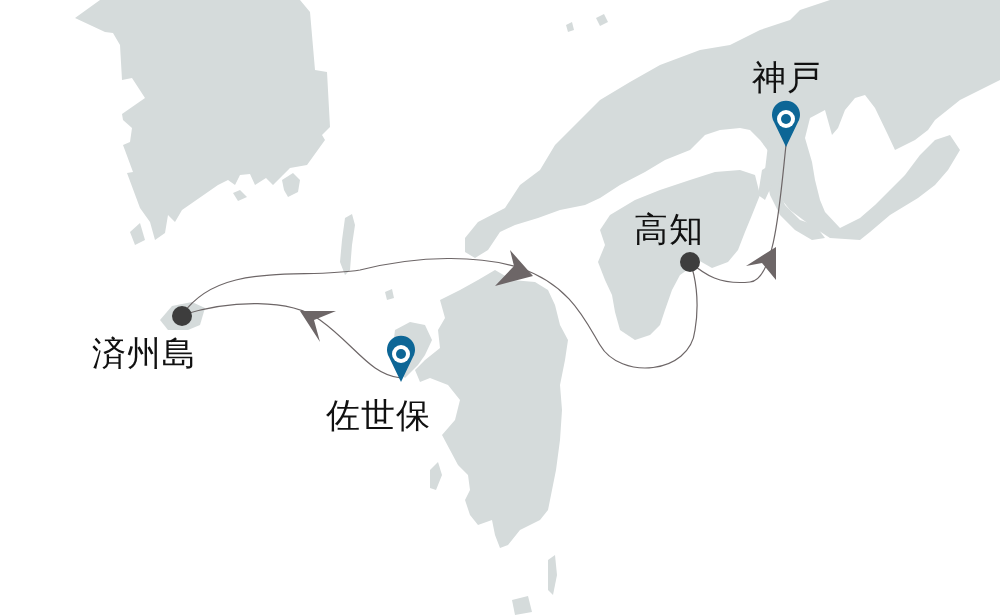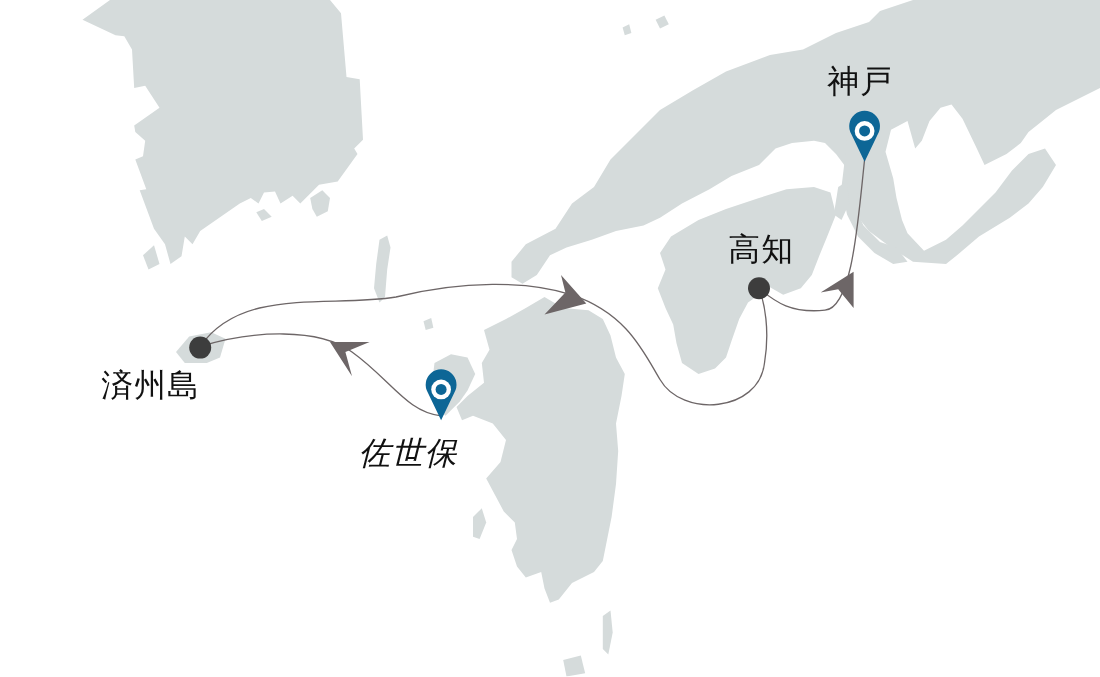--- a/index.html
+++ b/index.html
@@ -1,18 +1,18 @@
 <!DOCTYPE html>
 <html><head>
 <meta charset="utf-8">
 <style>
   html, body { margin:0; padding:0; background:#ffffff; }
   body { width:1000px; height:615px; overflow:hidden; position:relative; font-family:"DejaVu Sans", "Liberation Sans", sans-serif; }
   #map { position:absolute; left:0; top:0; width:1000px; height:615px; }
-  .label { position:absolute; font-size:29px; color:#111; line-height:1; white-space:nowrap; letter-spacing:1px; }
+  .label { position:absolute; font-size:34px; color:#111; line-height:1; white-space:nowrap; letter-spacing:1px; }
 </style>
 </head>
 <body>
 
 <svg id="map" viewBox="0 0 1000 615" xmlns="http://www.w3.org/2000/svg">
 
   <path fill="#d5dbdb" d="M75,18 L100,0 L300,0 L310,12 L315,70 L327,72 L330,127 L322,135 L325,140 L307,165 L290,168 L283,175 L273,185 L266,178 L255,185 L250,174 L240,175 L235,185 L228,180 L218,185 L182,210 L175,222 L168,215 L165,233 L155,240 L150,222 L140,208 L127,173 L133,172 L123,145 L130,142 L132,128 L123,120 L122,114 L145,98 L132,78 L122,80 L120,45 L113,33 L105,32 Z"></path>
   <path fill="#d5dbdb" d="M282,180 L293,173 L300,180 L298,192 L288,197 L284,190 Z"></path>
   <path fill="#d5dbdb" d="M233,193 L240,190 L247,197 L238,201 Z"></path>
   <path fill="#d5dbdb" d="M130,232 L140,223 L145,240 L135,245 Z"></path>
@@ -57,15 +57,15 @@
     <circle cx="0" cy="14" r="5" fill="#0d6696"></circle>
   </g>
   <g transform="translate(401,340)">
     <path fill="#0d6696" d="M0,42 L-12,17 A14,14 0 1,1 12,17 Z"></path>
     <circle cx="0" cy="14" r="9" fill="#ffffff"></circle>
     <circle cx="0" cy="14" r="5" fill="#0d6696"></circle>
   </g>
 </svg>
 
 <div class="label" style="left:752px; top:60px;">神戸</div>
-<div class="label" style="left:662px; top:212px;">高知</div>
+<div class="label" style="left:634px; top:212px;">高知</div>
 <div class="label" style="left:92px; top:336px;">済州島</div>
-<div class="label" style="left:326px; top:398px;font-style:italic;">佐世保</div>
+<div class="label" style="left:326px; top:398px;">佐世保</div>
 
 </body></html>

